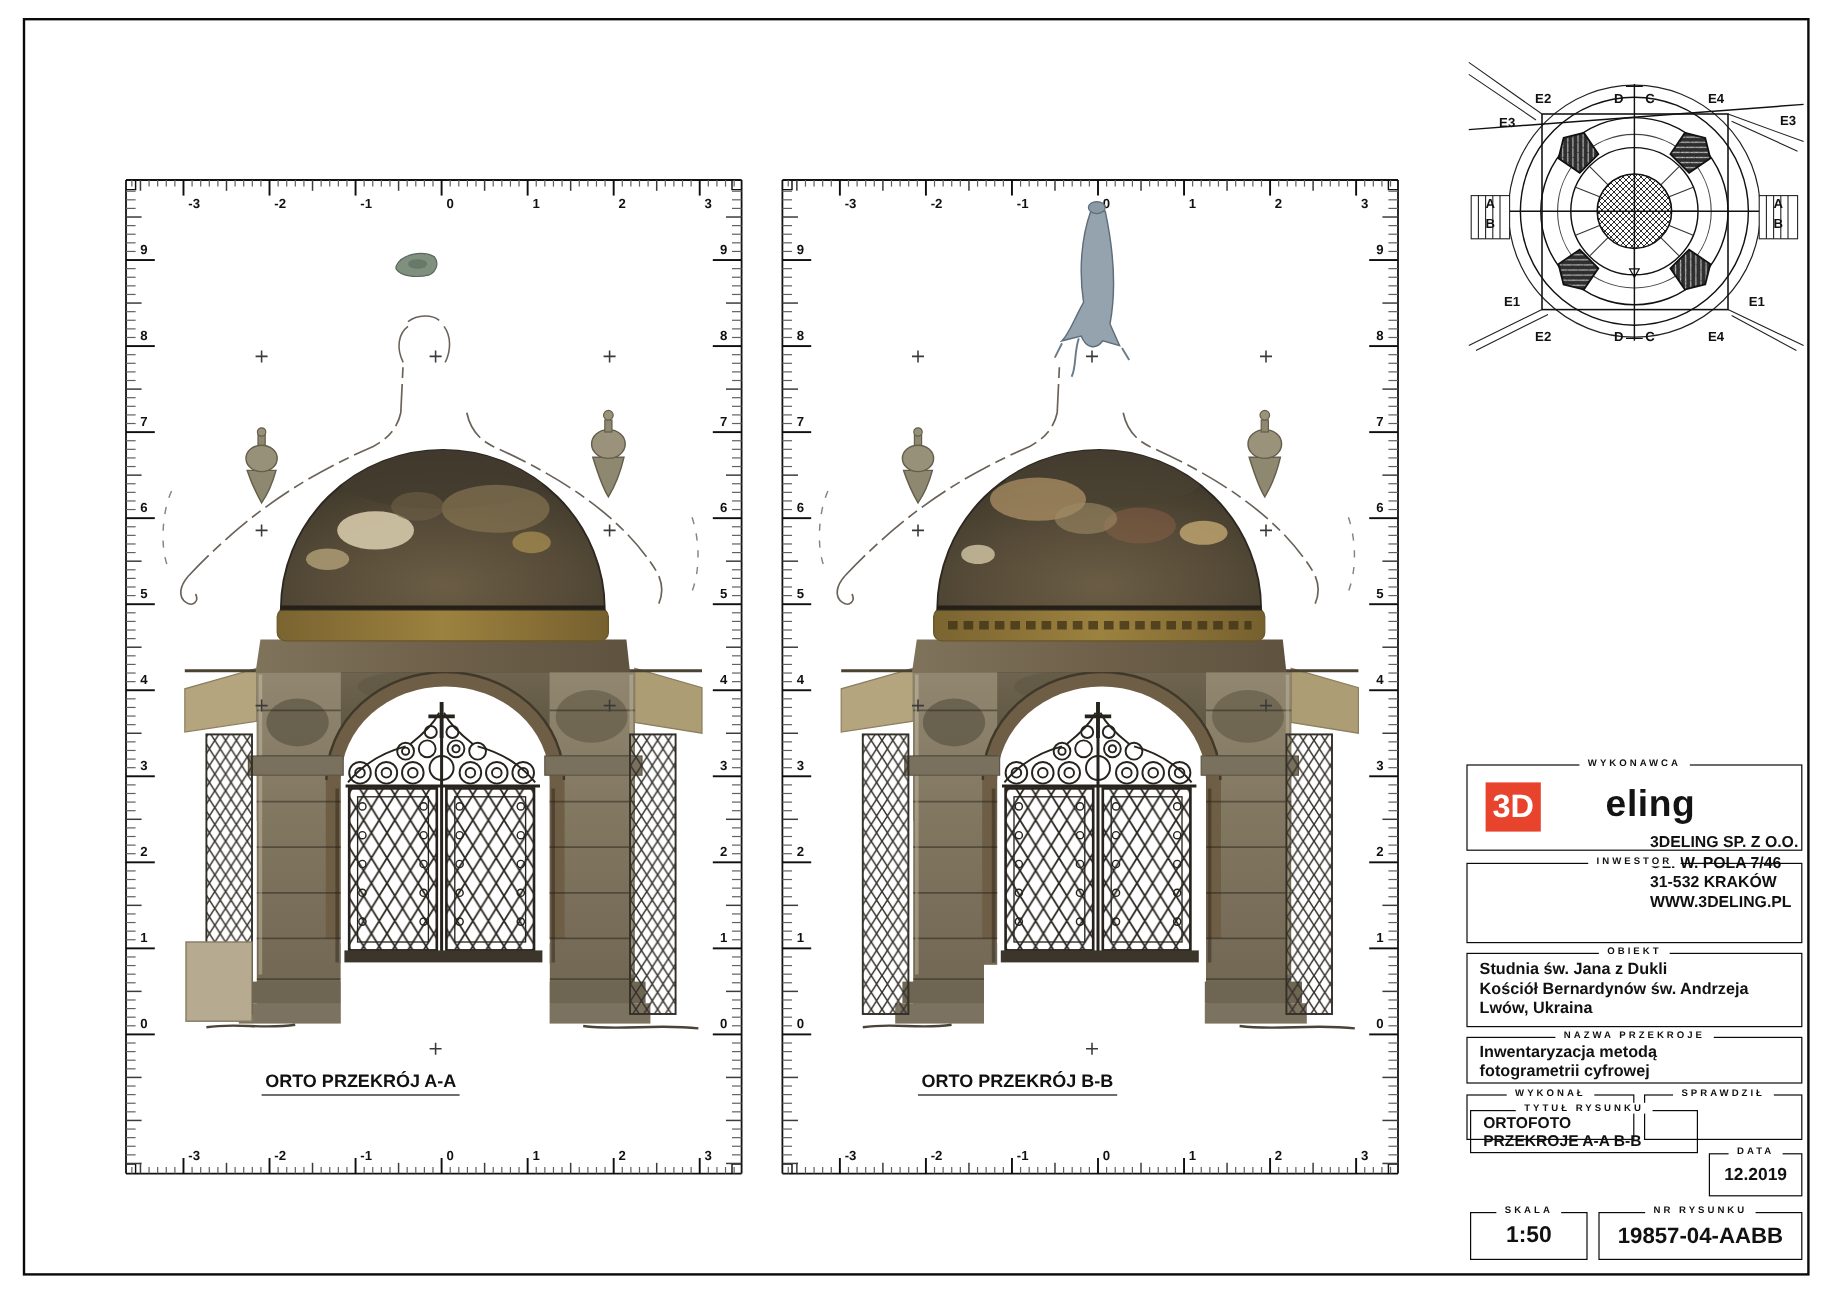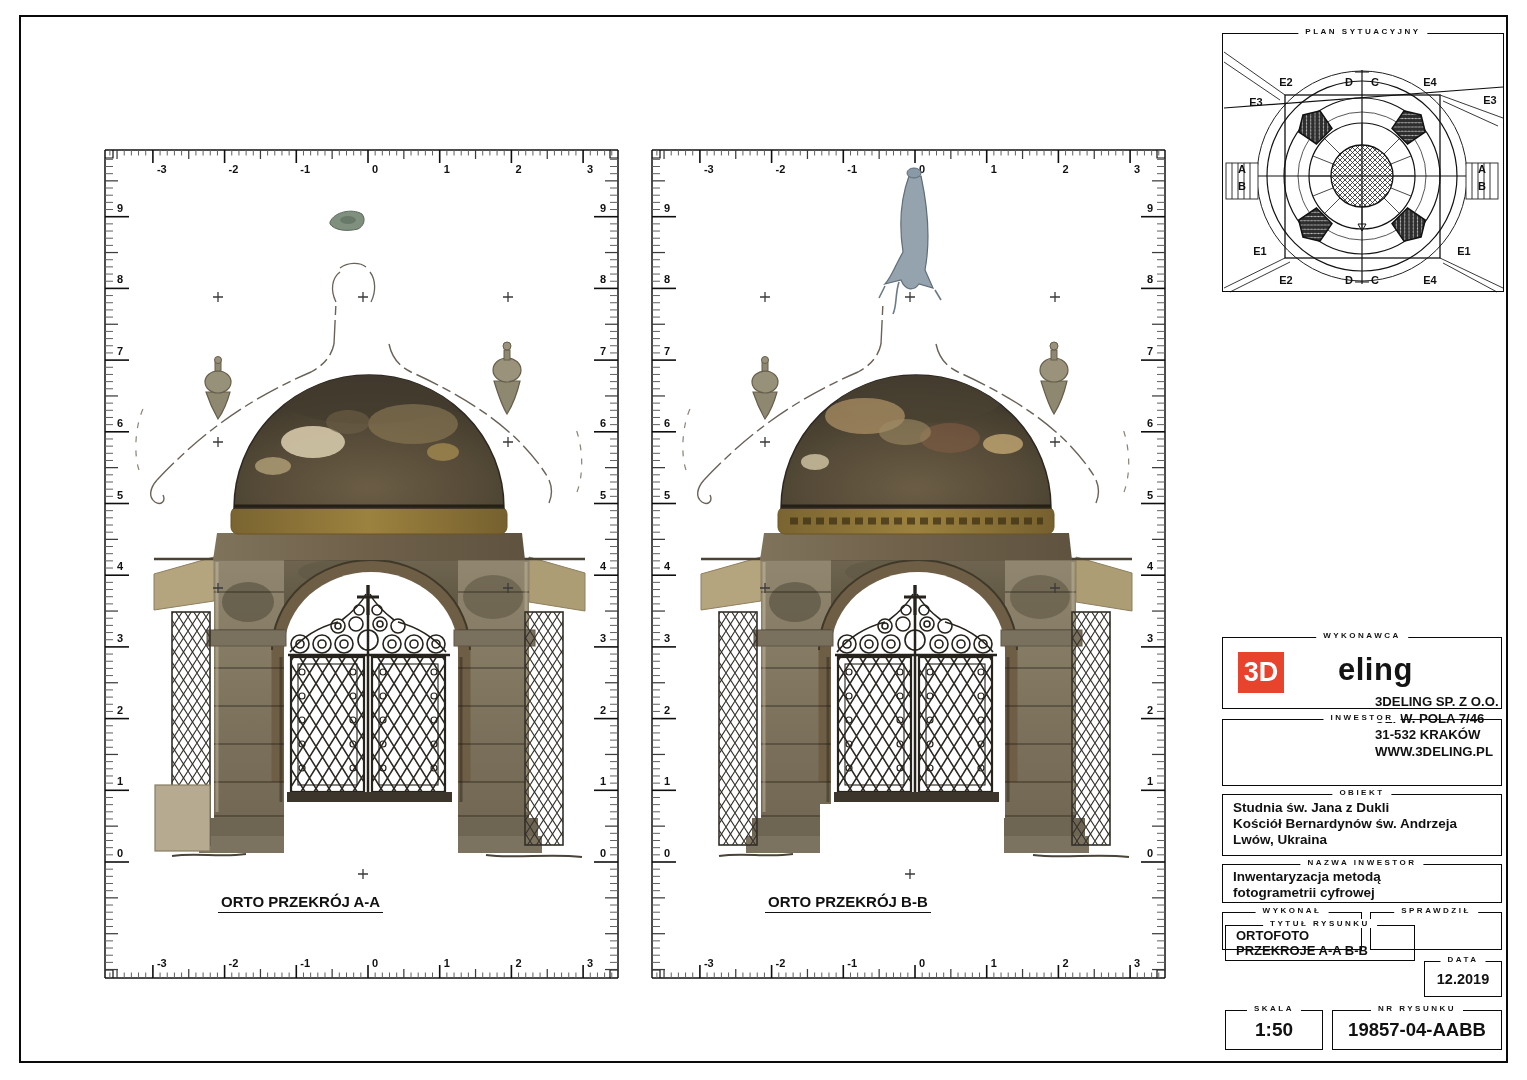--- a/index.html
+++ b/index.html
@@ -1109,23 +1109,20 @@
     </g>
   </svg>
 
   <div class="caption" style="left:218px;top:893px;">
     <span>ORTO PRZEKRÓJ A-A</span>
   </div>
   <div class="caption" style="left:765px;top:893px;">
     <span>ORTO PRZEKRÓJ B-B</span>
   </div>
 
-  <div class="fbox" style="left:1222px;top:33px;width:282px;height:259px;">
-    <span class="flabel">PLAN SYTUACYJNY</span>
-  </div>
 
   <div>
     <div class="fbox" style="left:1222px;top:637px;width:280px;height:72px;">
       <span class="flabel">WYKONAWCA</span>
       <div class="logo3d">
         <div class="logo-sq">3D</div>
         <div class="logo-rest">eling</div>
       </div>
       <div class="addr">
         <div>3DELING SP. Z O.O.</div>
@@ -1143,21 +1140,21 @@
     <div class="fbox" style="left:1222px;top:794px;width:280px;height:62px;">
       <span class="flabel">OBIEKT</span>
       <div class="btext">
         <div>Studnia św. Jana z Dukli</div>
         <div>Kościół Bernardynów św. Andrzeja</div>
         <div>Lwów, Ukraina</div>
       </div>
     </div>
 
     <div class="fbox" style="left:1222px;top:864px;width:280px;height:39px;">
-      <span class="flabel">NAZWA INWESTOR</span>
+      <span class="flabel">NAZWA PRZEKROJE</span>
       <div class="btext" style="padding-top:4px;">
         <div>Inwentaryzacja metodą</div>
         <div>fotogrametrii cyfrowej</div>
       </div>
     </div>
 
     <div class="fbox" style="left:1222px;top:912px;width:140px;height:38px;">
       <span class="flabel">WYKONAŁ</span>
       <div class="btext"></div>
     </div>

